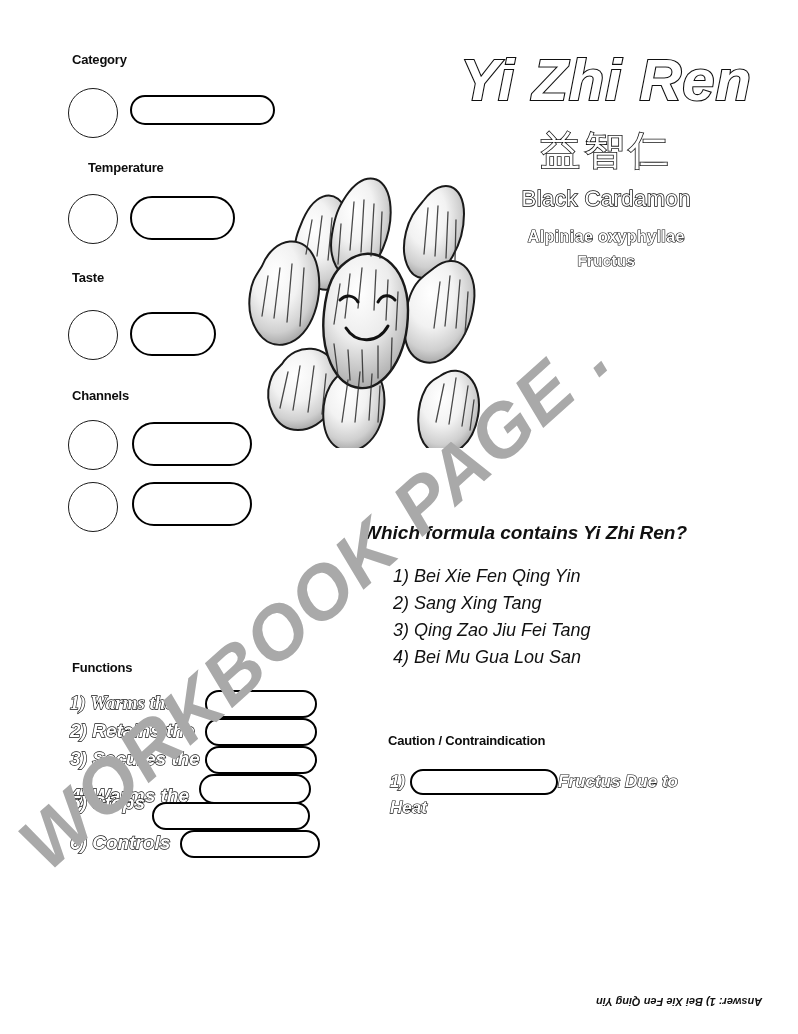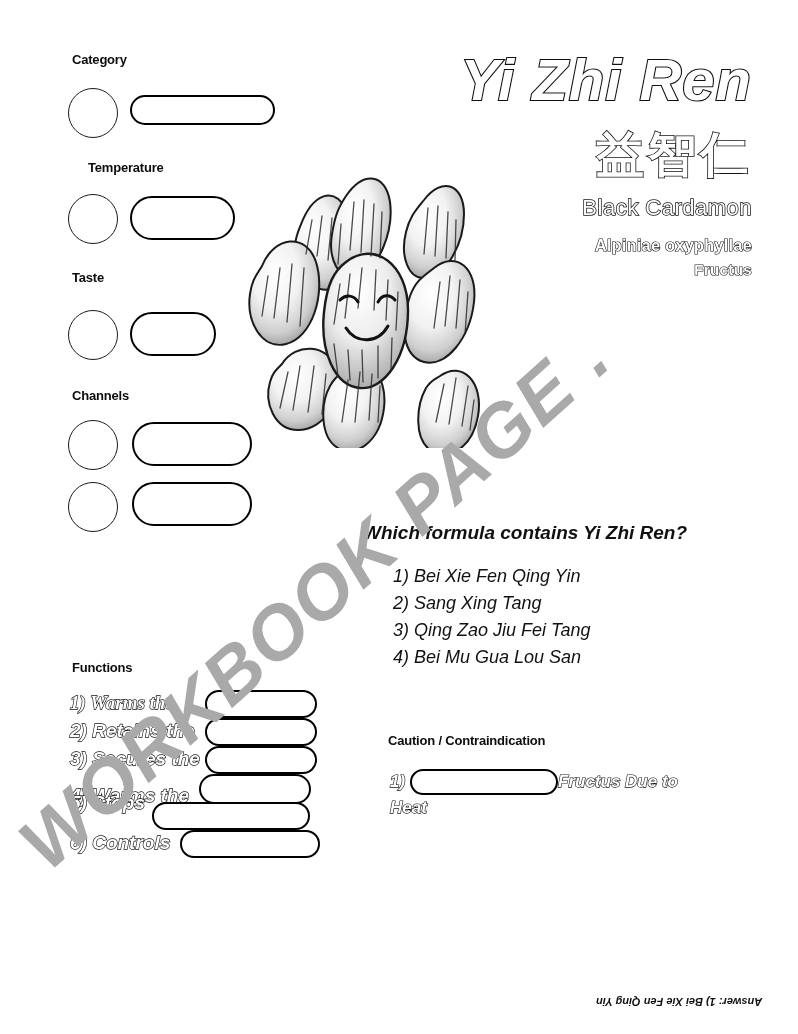--- a/index.html
+++ b/index.html
@@ -40,21 +40,21 @@
     -webkit-text-stroke:1.6px #111;
     paint-order:stroke fill;
     white-space:nowrap;
   }
   .title-main{
     font-size:58px;font-weight:bold;font-style:italic;
     letter-spacing:1px;
     -webkit-text-stroke:2.2px #111;
   }
   .title-cn{
-    font-size:48px;font-weight:bold;
+    font-size:40px;font-weight:normal;
     letter-spacing:4px;
     -webkit-text-stroke:1.6px #111;
     font-family:"DejaVu Sans", sans-serif;
   }
   .title-en{
     font-size:22px;font-weight:normal;
     letter-spacing:0.5px;
     -webkit-text-stroke:1.5px #111;
   }
   .title-latin{
@@ -114,21 +114,21 @@
   }
 
   
   .herb{position:absolute;left:228px;top:158px;width:290px;height:290px;z-index:5;}
 </style>
 </head>
 <body>
 
 <div class="page">
 
-  <div class="abs" style="right:46px;top:46px;text-align:right;">
+  <div class="abs" style="right:46px;top:46px;text-align:center;">
     <div class="outline title-main">Yi Zhi Ren</div>
     <div class="outline title-cn" style="margin-top:10px;">益智仁</div>
     <div class="outline title-en" style="margin-top:8px;">Black Cardamon</div>
     <div class="outline title-latin" style="margin-top:16px;">Alpiniae oxyphyllae</div>
     <div class="outline title-latin2" style="margin-top:6px;">Fructus</div>
   </div>
 
   <div class="herb">
     <svg viewBox="0 0 290 290" width="290" height="290" xmlns="http://www.w3.org/2000/svg">
       <defs>

